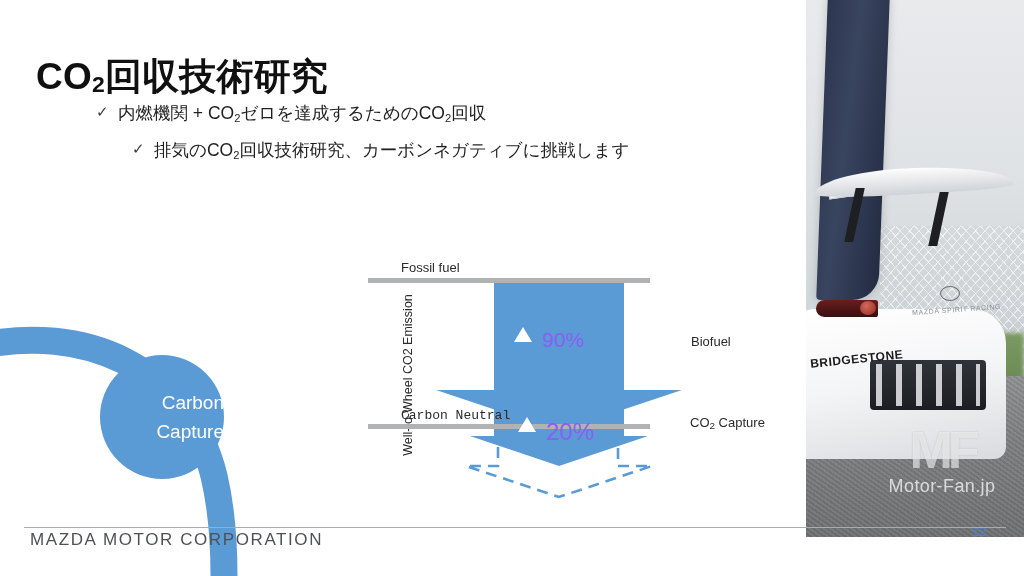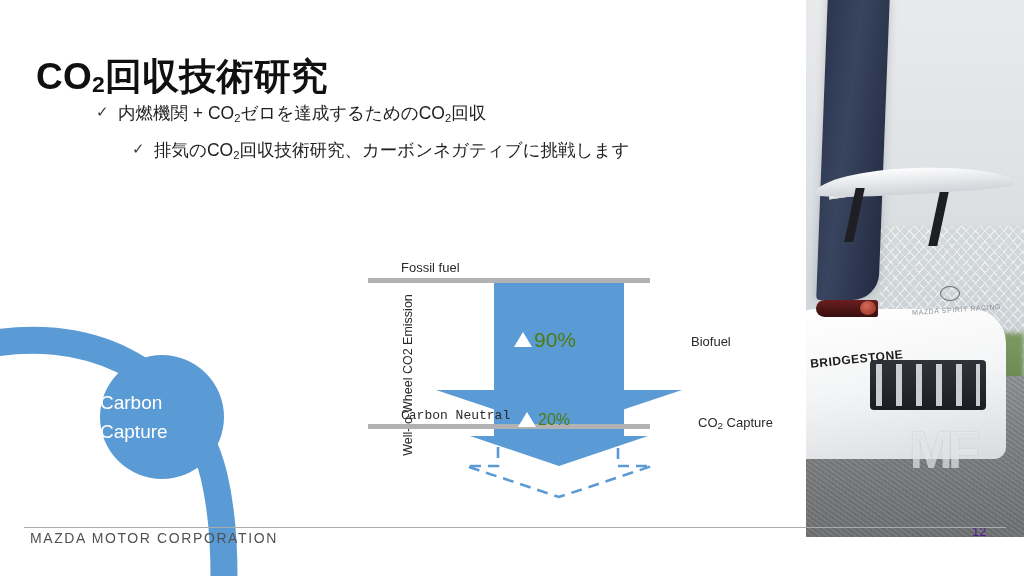--- a/index.html
+++ b/index.html
@@ -204,21 +204,21 @@
     font-size: 18px;
     color: rgba(255,255,255,.72);
     letter-spacing: .4px;
     margin-top: 4px;
   }
   #pageno {
     position: absolute;
     left: 972px;
     top: 524px;
     font-size: 13px;
-    color: #4c1d95;
+    color: #3b82f6;
   }
 
   
   #arc-wrap {
     position: absolute;
     left: 0;
     top: 300px;
     width: 280px;
     height: 276px;
     pointer-events: none;
@@ -226,21 +226,21 @@
   #cc-circle {
     position: absolute;
     left: 100px;
     top: 355px;
     width: 124px;
     height: 124px;
     border-radius: 50%;
     background: #5b9bd5;
     display: flex;
     flex-direction: column;
-    align-items: flex-start;
+    align-items: flex-end;
     justify-content: center;
     color: #ffffff;
     font-size: 19px;
     line-height: 1.55;
   }
 
   
   #diagram { position: absolute; left: 330px; top: 218px; width: 360px; height: 285px; }
   #dia-title {
     position: absolute; left: 0; top: 7px; width: 360px;
@@ -266,60 +266,60 @@
     height: 5px;
     background: #b0b2b4;
   }
   #line-fossil  { left: 38px;  top: 60px;  width: 282px; }
   #line-neutral { left: 38px;  top: 206px; width: 282px; }
 
   .lbl { position: absolute; font-size: 13px; color: #2b2b2b; white-space: nowrap; margin-left: 28px; }
   #lbl-fossil  { left: 43px;  top: 42px; }
   #lbl-neutral { left: 43px;  top: 190px; font-family: Liberation Mono, monospace; }
   #lbl-biofuel { left: 333px; top: 116px; }
-  #lbl-capture { left: 340px; top: 197px; text-align: right; }
+  #lbl-capture { left: 332px; top: 197px; text-align: right; }
   #lbl-capture sub { font-size:.76em; vertical-align: baseline; position:relative; top:2px; }
   #lbl-future  { left: 0; top: 255px; width: 360px; text-align: center; }
 
   #flow-svg { position: absolute; left: 0; top: 0; width: 360px; height: 285px; }
   .flowtext {
     position: absolute;
-    color: #4d7c0f;
+    color: #8b5cf6;
     font-size: 21px;
     white-space: nowrap;
     display: flex;
-    align-items: center;
-    gap: 2px;
+    align-items: flex-start;
+    gap: 10px;
   }
   .flowtext .tri {
     display: inline-block;
     width: 0; height: 0;
     border-left: 9px solid transparent;
     border-right: 9px solid transparent;
     border-bottom: 15px solid #ffffff;
     position: relative;
     top: -1px;
   }
   #txt-90 { left: 184px; top: 110px; }
-  #txt-20 { left: 188px; top: 193px; font-size: 16px; }
+  #txt-20 { left: 188px; top: 200px; font-size: 24px; }
 
   
   #footer-rule {
     position: absolute;
     left: 24px;
     top: 527px;
     width: 982px;
     height: 1px;
     background: #a9abad;
   }
   #footer-text {
     position: absolute;
     left: 30px;
     top: 530px;
-    font-size: 14px;
+    font-size: 17px;
     letter-spacing: 1.6px;
     color: #4f5255;
   }
 </style>
 </head>
 <body>
 
 <div id="slide">
 
   <div id="title"><span>CO</span><sub>2</sub><span>回収技術研究</span></div>
@@ -419,20 +419,21 @@
     <div class="wing-strut b"></div>
     <div class="taillight"></div>
     <div class="carlogo"></div>
     <div class="smalltext">MAZDA SPIRIT RACING</div>
     <div class="diffuser"></div>
     <div class="sponsor">BRIDGESTONE</div>
   </div>
 
   <div id="watermark">
     <div id="wm-mark">MF</div>
+    <div id="wm-text">Motor-Fan.jp</div>
   </div>
 
   <div id="pageno">12</div>
 
   <div id="footer-rule"></div>
   <div id="footer-text">MAZDA MOTOR CORPORATION</div>
 
 </div>
 
 </body></html>

